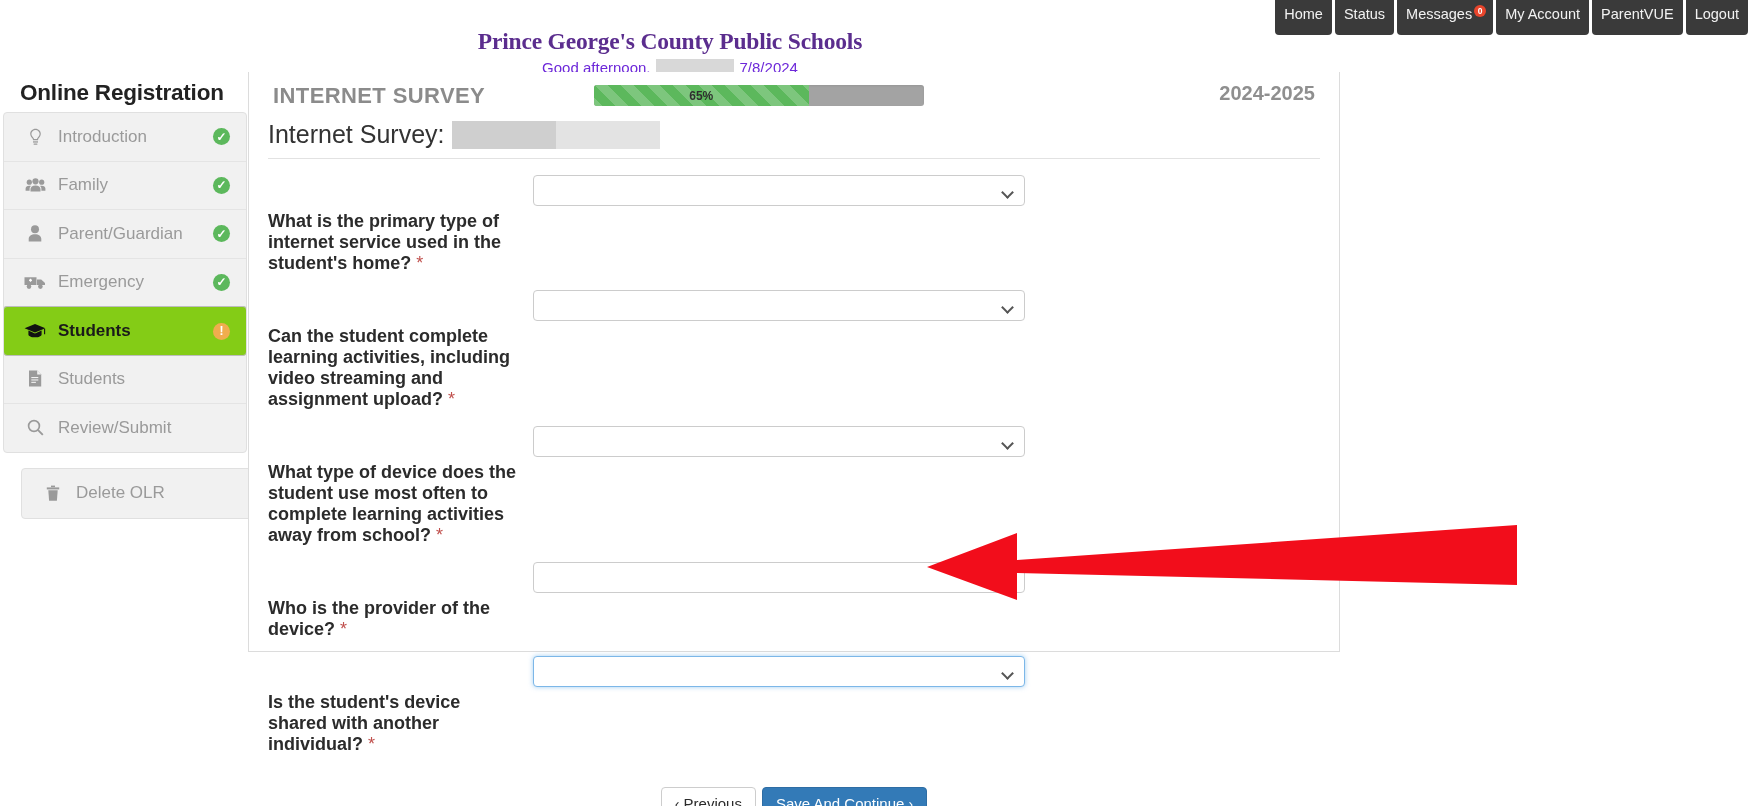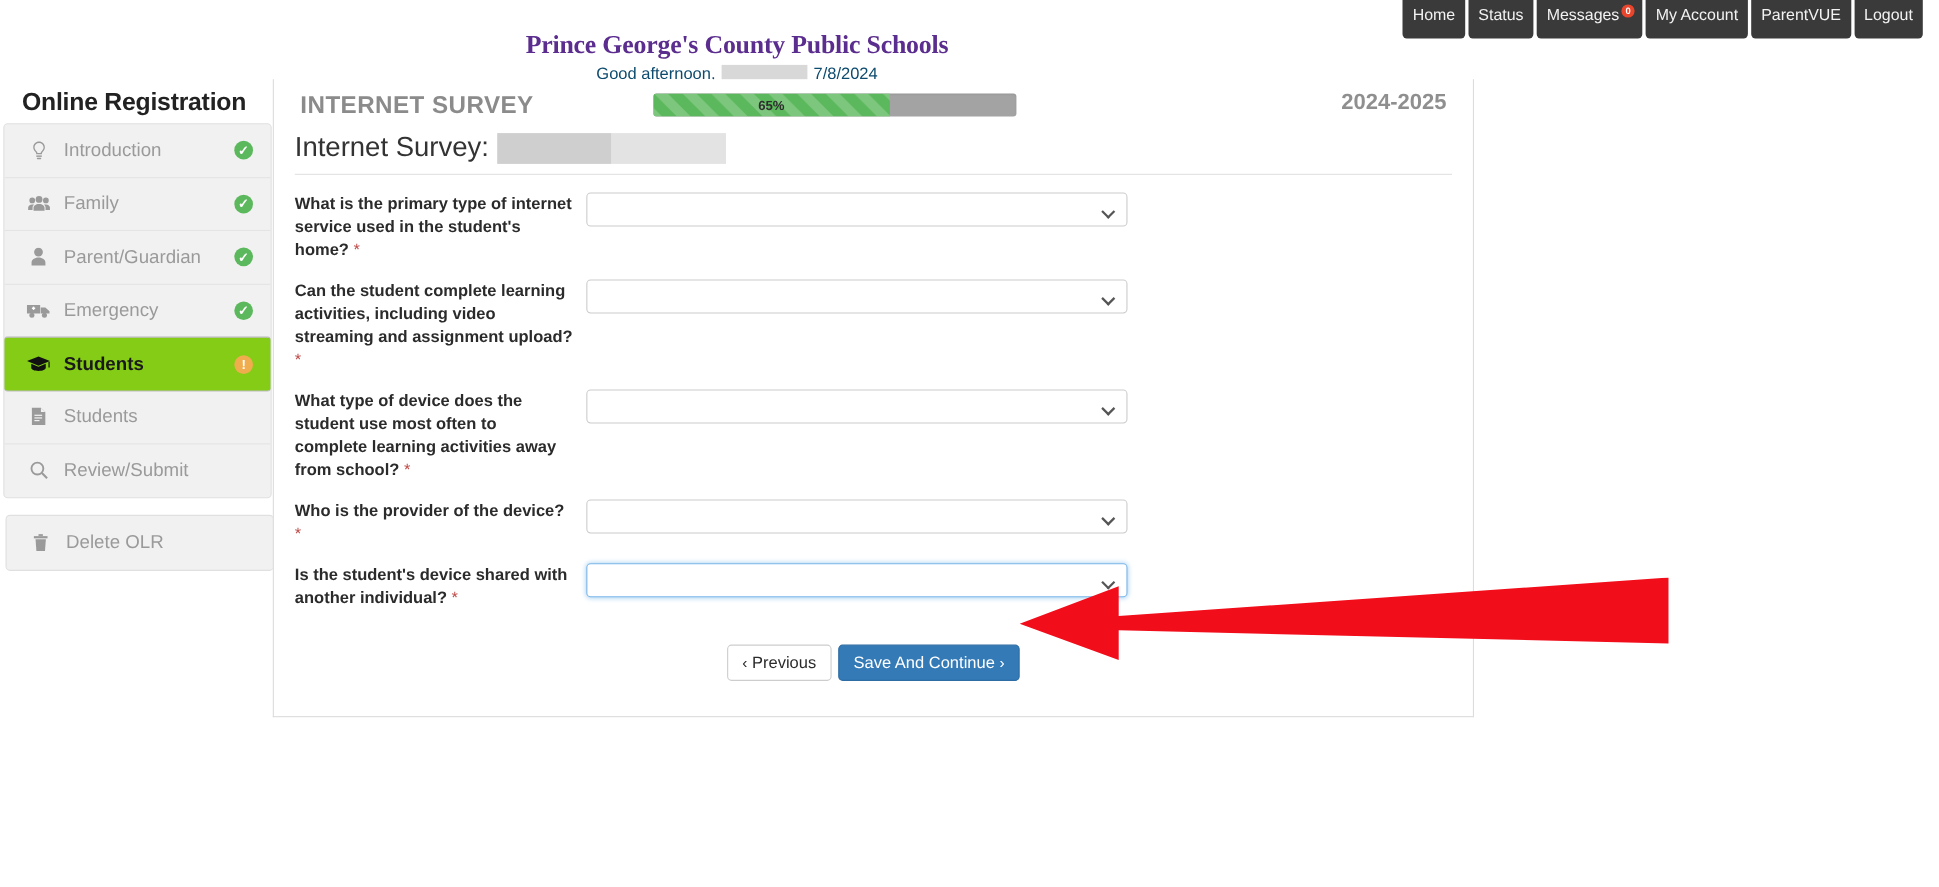--- a/index.html
+++ b/index.html
@@ -46,21 +46,21 @@
   .district-title {
     color: #5b2d8e;
     font-family: "Liberation Serif", serif;
     font-weight: bold;
     font-size: 23.5px;
     letter-spacing: -0.2px;
   }
   .greet-row {
     margin-top: 4px;
     font-size: 15px;
-    color: #0c4a6e;
+    color: #6d28d9;
     display: flex; justify-content: center; align-items: center; gap: 0;
   }
   .greet-text { }
   .redact-name {
     display: inline-block;
     width: 78px; height: 17px;
     background: #d8d8d8;
     margin: 0 6px 0 5px;
     vertical-align: middle;
   }
@@ -112,21 +112,21 @@
   .status-dot {
     width: 17px; height: 17px; border-radius: 50%;
     display: flex; align-items: center; justify-content: center;
     color: #fff; font-size: 12px; font-weight: bold;
     flex: 0 0 17px;
   }
   .status-dot.ok { background: #5cb85c; }
   .status-dot.warn { background: #f0ad4e; }
 
   .navlist2 {
-    position: absolute; top: 468px; left: 5px; width: 244px;
+    position: absolute; top: 468px; left: 21px; width: 244px;
     border: 1px solid #e0e0e0;
     border-radius: 4px;
     background: #f1f1f1;
     overflow: hidden;
   }
 
   
   .panel {
     position: absolute; top: 72px; left: 248px;
     width: 1092px; height: 580px;
@@ -192,23 +192,24 @@
     background: #e3e3e3;
   }
 
   .qrow {
     display: flex;
     margin-left: 19px;
     padding-top: 16px;
   }
   .qlabel {
     width: 265px; flex: 0 0 265px;
-    font-size: 15px; font-weight: bold; color: #2b2b2b;
+    font-size: 18px; font-weight: bold; color: #2b2b2b;
     line-height: 21px;
     padding-right: 12px;
+    margin-top: 36px;
   }
   .req { color: #c0504d; font-weight: normal; }
   .qfield { flex: 1 1 auto; }
   .sel {
     width: 492px; height: 31px;
     border: 1px solid #cccccc;
     border-radius: 4px;
     background: #fff;
     position: relative;
     cursor: pointer;

